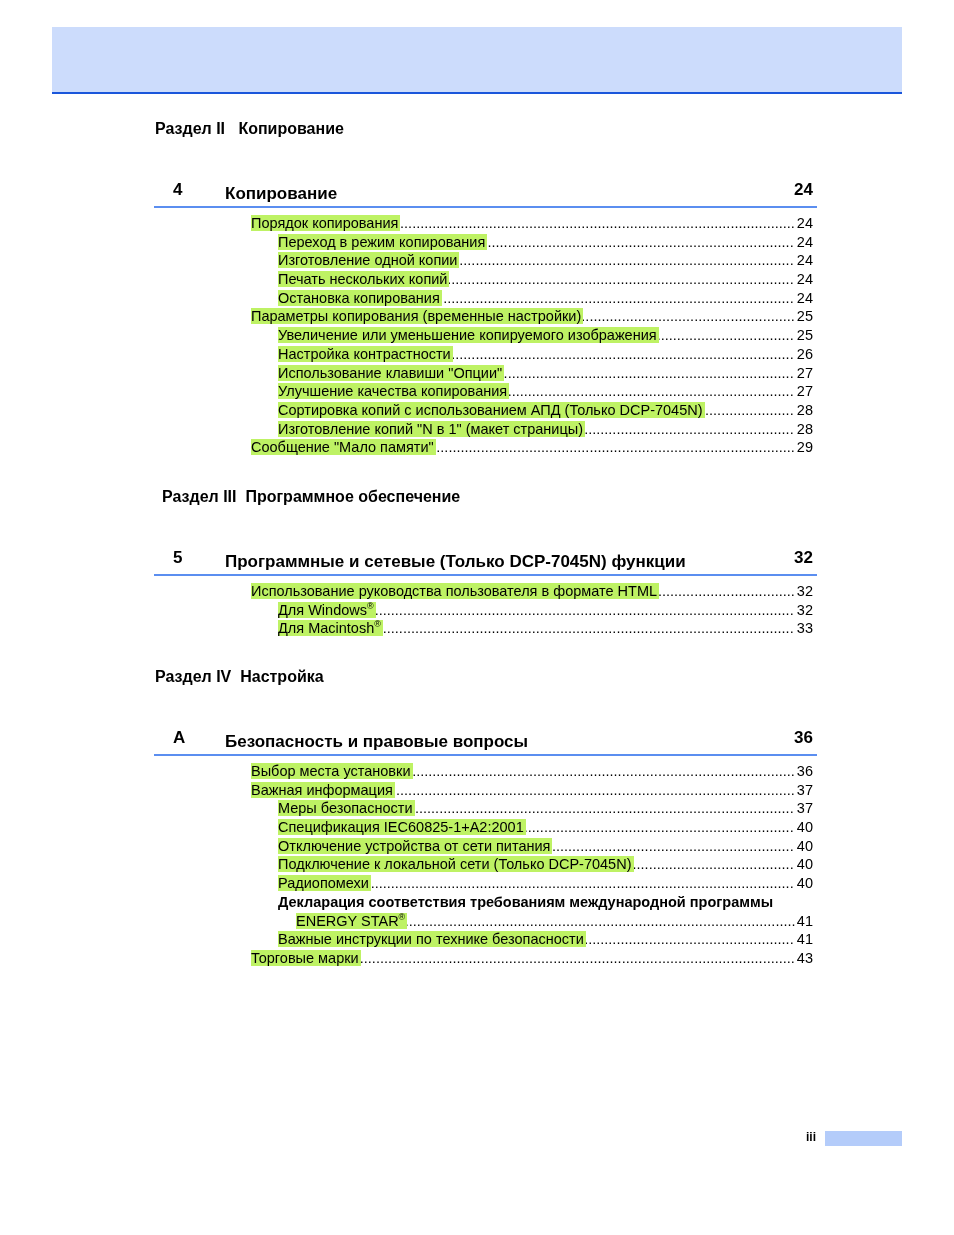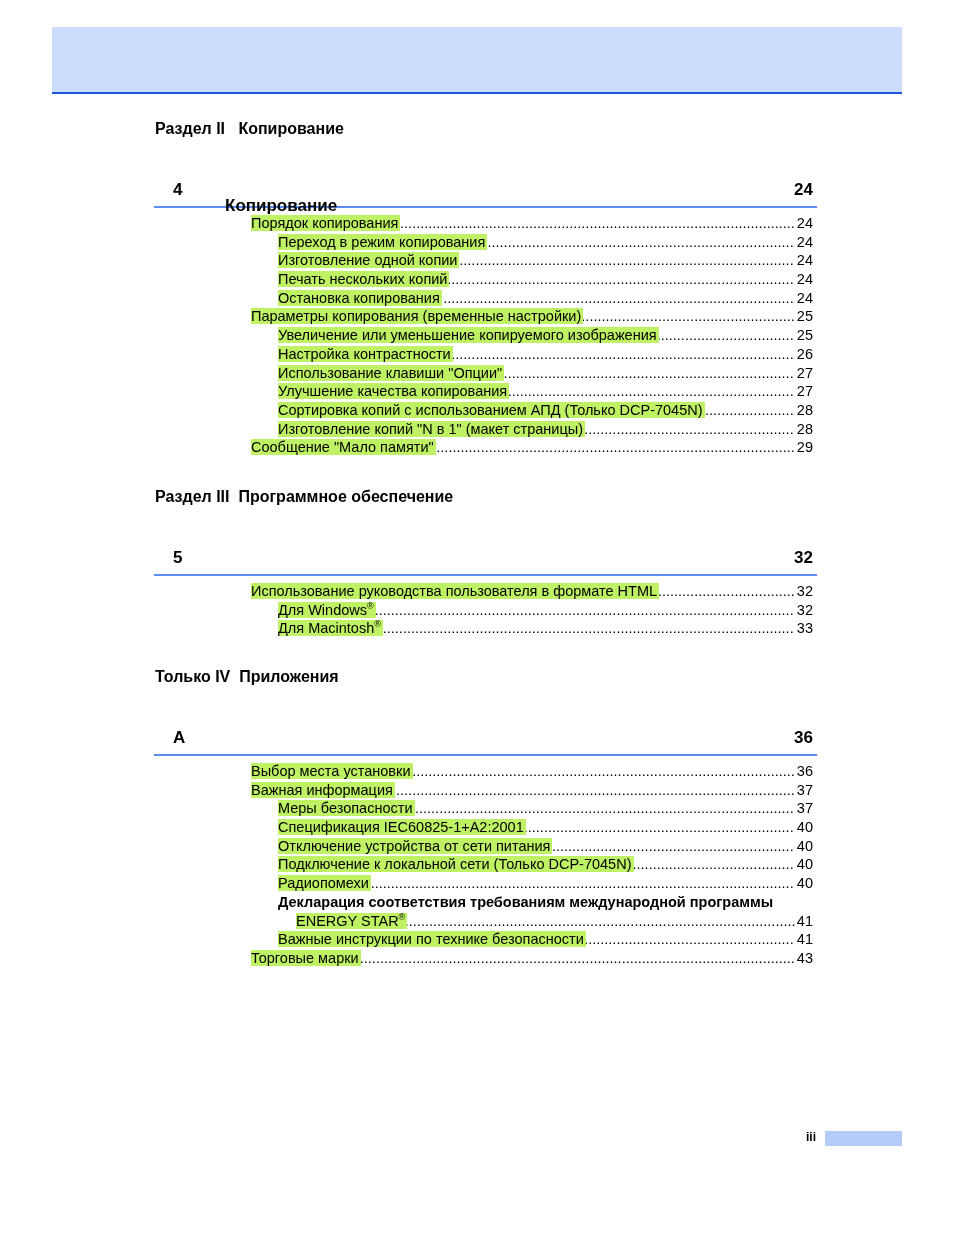--- a/index.html
+++ b/index.html
@@ -1,21 +1,21 @@
 <!DOCTYPE html>
 <html><head>
 <meta charset="utf-8">
 <style>
   html, body { margin:0; padding:0; background:#ffffff; }
   body { width:954px; height:1235px; position:relative; font-family:"Liberation Sans", sans-serif; color:#000; overflow:hidden; }
   .header-band { position:absolute; left:52px; top:27px; width:850px; height:65px; background:#ccdcfc; border-bottom:2px solid #1a56db; }
   .part-title { position:absolute; left:155px; font-size:16px; font-weight:bold; white-space:pre; }
   .chapter { position:absolute; left:154px; width:663px; height:26px; border-bottom:2px solid #5b8ef0; }
   .chapter .num { position:absolute; left:19px; top:0; font-size:17px; font-weight:bold; }
-  .chapter .title { position:absolute; left:71px; top:16px; font-size:17px; font-weight:bold; }
+  .chapter .title { position:absolute; left:71px; top:4px; font-size:17px; font-weight:bold; }
   .chapter .page { position:absolute; right:4px; top:0; font-size:17px; font-weight:bold; }
   .entries { position:absolute; left:251px; width:562px; }
   .entry { position:relative; height:18.7px; font-size:14.5px; line-height:18.7px; overflow:hidden; white-space:nowrap; }
   .entry.l2 { margin-left:27px; }
   .entry.l3 { margin-left:45px; }
   .entry .lbl { background:#bef264; position:relative; z-index:1; padding-right:2px; }
   .entry .dots { position:absolute; left:0; right:0; top:0; z-index:0; letter-spacing:0; color:#000; overflow:hidden; }
   .entry .pg { position:absolute; right:0; top:0; background:#fff; z-index:1; padding-left:2px; }
   .entry.nolead .lbl { background:transparent;font-weight:bold; }
   sup { font-size:9px; line-height:0; }
@@ -42,34 +42,36 @@
     <div class="entry l1"><span class="dots">................................................................................................................................................................................................................................................................................................................................................................................................................</span><span class="lbl">Параметры копирования (временные настройки)</span><span class="pg">25</span></div>
     <div class="entry l2"><span class="dots">................................................................................................................................................................................................................................................................................................................................................................................................................</span><span class="lbl">Увеличение или уменьшение копируемого изображения</span><span class="pg">25</span></div>
     <div class="entry l2"><span class="dots">................................................................................................................................................................................................................................................................................................................................................................................................................</span><span class="lbl">Настройка контрастности</span><span class="pg">26</span></div>
     <div class="entry l2"><span class="dots">................................................................................................................................................................................................................................................................................................................................................................................................................</span><span class="lbl">Использование клавиши "Опции"</span><span class="pg">27</span></div>
     <div class="entry l2"><span class="dots">................................................................................................................................................................................................................................................................................................................................................................................................................</span><span class="lbl">Улучшение качества копирования</span><span class="pg">27</span></div>
     <div class="entry l2"><span class="dots">................................................................................................................................................................................................................................................................................................................................................................................................................</span><span class="lbl">Сортировка копий с использованием АПД (Только DCP-7045N)</span><span class="pg">28</span></div>
     <div class="entry l2"><span class="dots">................................................................................................................................................................................................................................................................................................................................................................................................................</span><span class="lbl">Изготовление копий "N в 1" (макет страницы)</span><span class="pg">28</span></div>
     <div class="entry l1"><span class="dots">................................................................................................................................................................................................................................................................................................................................................................................................................</span><span class="lbl">Сообщение "Мало памяти"</span><span class="pg">29</span></div>
   </div>
 
-<div class="part-title" style="top:488px;">Раздел III  Программное обеспечение</div>
+<div class="part-title" style="top:488px;margin-left:7px;">Раздел III  Программное обеспечение</div>
 <div class="chapter" style="top:548px;">
   <span class="num">5</span>
+  <span class="title">Программные и сетевые (Только DCP-7045N) функции</span>
   <span class="page">32</span>
 </div>
 <div class="entries" style="top:582px;">
     <div class="entry l1"><span class="dots">................................................................................................................................................................................................................................................................................................................................................................................................................</span><span class="lbl">Использование руководства пользователя в формате HTML</span><span class="pg">32</span></div>
     <div class="entry l2"><span class="dots">................................................................................................................................................................................................................................................................................................................................................................................................................</span><span class="lbl">Для Windows<sup>®</sup></span><span class="pg">32</span></div>
     <div class="entry l2"><span class="dots">................................................................................................................................................................................................................................................................................................................................................................................................................</span><span class="lbl">Для Macintosh<sup>®</sup></span><span class="pg">33</span></div>
   </div>
 
-<div class="part-title" style="top:668px;">Только IV  Приложения</div>
+<div class="part-title" style="top:668px;">Раздел IV  Настройка</div>
 <div class="chapter" style="top:728px;">
   <span class="num">A</span>
+  <span class="title">Безопасность и правовые вопросы</span>
   <span class="page">36</span>
 </div>
 <div class="entries" style="top:762px;">
     <div class="entry l1"><span class="dots">................................................................................................................................................................................................................................................................................................................................................................................................................</span><span class="lbl">Выбор места установки</span><span class="pg">36</span></div>
     <div class="entry l1"><span class="dots">................................................................................................................................................................................................................................................................................................................................................................................................................</span><span class="lbl">Важная информация</span><span class="pg">37</span></div>
     <div class="entry l2"><span class="dots">................................................................................................................................................................................................................................................................................................................................................................................................................</span><span class="lbl">Меры безопасности</span><span class="pg">37</span></div>
     <div class="entry l2"><span class="dots">................................................................................................................................................................................................................................................................................................................................................................................................................</span><span class="lbl">Спецификация IEC60825-1+A2:2001</span><span class="pg">40</span></div>
     <div class="entry l2"><span class="dots">................................................................................................................................................................................................................................................................................................................................................................................................................</span><span class="lbl">Отключение устройства от сети питания</span><span class="pg">40</span></div>
     <div class="entry l2"><span class="dots">................................................................................................................................................................................................................................................................................................................................................................................................................</span><span class="lbl">Подключение к локальной сети (Только DCP-7045N)</span><span class="pg">40</span></div>
     <div class="entry l2"><span class="dots">................................................................................................................................................................................................................................................................................................................................................................................................................</span><span class="lbl">Радиопомехи</span><span class="pg">40</span></div>

